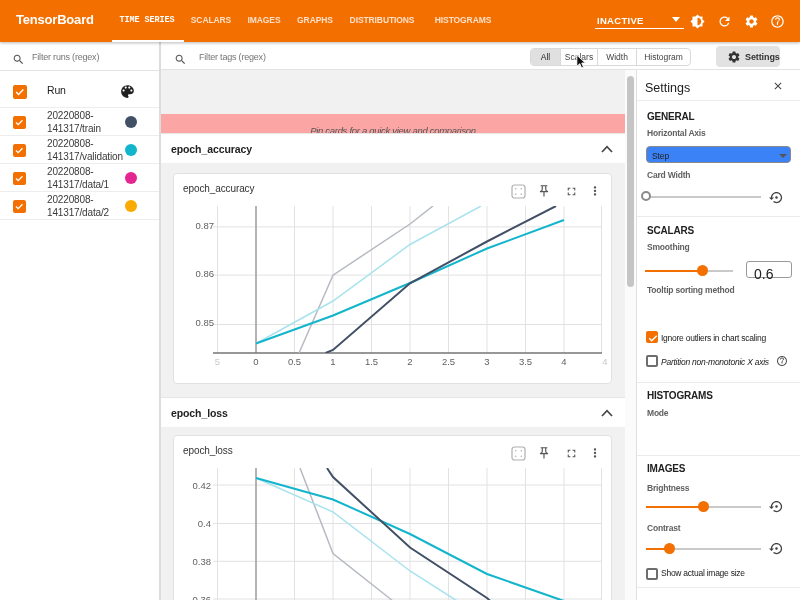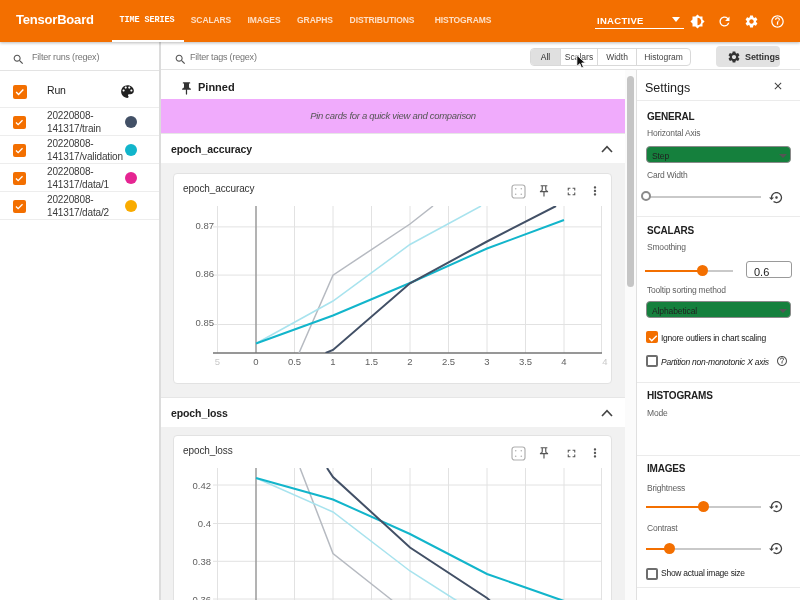--- a/index.html
+++ b/index.html
@@ -19,61 +19,61 @@
 #sidebar { position:absolute; left:0; top:42px; width:161px; height:558px; background:#fff; border-right:2px solid #dcdcdc; }
 #sb-search { position:absolute; left:0; top:0; width:159px; height:29px; border-bottom:1px solid #e3e3e3; }
 #sb-search .ph { position:absolute; left:32px; top:10px; font-size:9px; letter-spacing:-0.2px; color:#757575; }
 .runrow { position:absolute; left:0; width:159px; border-bottom:1px solid #ededed; }
 .cb { position:absolute; left:13px; width:12.5px; height:12.5px; background:#f36f00; border-radius:2px; }
 .cb svg { position:absolute; left:1px; top:1px; }
 .runtxt { position:absolute; left:47px; font-size:10px; letter-spacing:-0.15px; color:#3a3a3a; line-height:13px; }
 .dot { position:absolute; left:125px; width:12px; height:12px; border-radius:50%; }
 
 #toolbar { position:absolute; left:161px; top:42px; width:639px; height:28px; background:#fff; border-bottom:1px solid #e3e3e3; }
-#toolbar .ph { position:absolute; left:29px; top:10px; font-size:9px; letter-spacing:-0.2px; color:#757575; }
+#toolbar .ph { position:absolute; left:38px; top:10px; font-size:9px; letter-spacing:-0.2px; color:#757575; }
 #toggle { position:absolute; left:369px; top:6px; width:161px; height:18px; border:1px solid #d9d9d9; border-radius:4px; display:flex; overflow:hidden; background:#fff; }
 #toggle .seg { font-size:8.5px; color:#444; display:flex; align-items:center; justify-content:center; border-right:1px solid #d9d9d9; }
 #toggle .seg:last-child { border-right:none; }
 #toggle .sel { background:#e0e0e0; color:#1f1f1f; }
 #settings-btn { position:absolute; left:555px; top:4px; width:64px; height:21px; background:#e2e2e2; border-radius:4px; }
 #settings-btn svg { position:absolute; left:11px; top:3.5px; }
 #settings-btn span { position:absolute; left:29px; top:6px; font-size:9px; font-weight:bold; color:#333; letter-spacing:-0.1px; }
 
 #content { position:absolute; left:161px; top:70px; width:464px; height:530px; background:#f1f1f1; }
 .whiterow { position:absolute; left:0; width:464px; background:#fff; }
 #pinhdr { top:0; height:29px; }
-#pinband { position:absolute; left:0; top:29px; width:464px; height:34px; background:#f0abfc; }
+#pinband { position:absolute; left:0; top:44px; width:464px; height:34px; background:#fca5a5; }
 #pinband div { text-align:center; font-style:italic; font-size:9.5px; letter-spacing:-0.3px; color:#555; margin-top:11px; }
 .sechdr { height:30px; border-top:1px solid #e6e6e6; }
 .sechdr .t { position:absolute; left:10px; top:9px; font-size:10.5px; font-weight:bold; letter-spacing:-0.1px; color:#222; }
 .card { position:absolute; background:#fff; border:1px solid #e2e2e2; border-radius:4px; }
 .cardtitle { position:absolute; left:9px; top:9px; font-size:10px; letter-spacing:-0.1px; color:#333; }
 
 #scrollbar { position:absolute; left:625px; top:70px; width:11px; height:530px; background:#fbfbfb; }
 #scrollthumb { position:absolute; left:2px; top:6px; width:7px; height:211px; background:#c5c5c5; border-radius:3.5px; }
 
 #panel { position:absolute; left:636px; top:70px; width:164px; height:530px; background:#fff; border-left:1px solid #e0e0e0; }
 #panel .hdr { position:absolute; left:8px; font-size:12.5px; color:#212121; }
 #panel .sect { position:absolute; left:10px; font-size:10px; font-weight:bold; letter-spacing:-0.2px; color:#212121; }
-#panel .lbl { position:absolute; left:10px; font-size:8.5px; letter-spacing:-0.2px; color:#616161; }
-#panel .dd { position:absolute; left:9px; width:145px; height:17px; border:1px solid #8a8a8a; border-radius:4px; background:#15803d; }
+#panel .lbl { position:absolute; left:10px; font-size:8.5px; letter-spacing:-0.2px; color:#616161;font-weight:bold; }
+#panel .dd { position:absolute; left:9px; width:145px; height:17px; border:1px solid #8a8a8a; border-radius:4px; background:#3b82f6; }
 #panel .dd span { position:absolute; left:5px; top:4px; font-size:8.5px; letter-spacing:-0.1px; color:#212121; }
 .caret-d { position:absolute; width:0; height:0; border-left:4px solid transparent; border-right:4px solid transparent; border-top:4.5px solid #555; }
 .divider { position:absolute; left:0; width:164px; height:1px; background:#ebebeb; }
 .track { position:absolute; height:2px; background:#c9c9c9; }
 .track-on { position:absolute; height:2px; background:#f36f00; }
 .knob { position:absolute; width:11px; height:11px; border-radius:50%; background:#f36f00; }
 .knob.empty { background:#fff; border:2px solid #8a8a8a; width:10px; height:10px; }
 .pcb { position:absolute; width:12px; height:12px; border-radius:2px; }
 .pcb.on { background:#f36f00; }
 .pcb.off { border:2px solid #6e6e6e; background:#fff; width:12px; height:12px; }
 #panel .cblbl { position:absolute; left:24px; font-size:8.5px; color:#212121; white-space:nowrap; letter-spacing:-0.25px; }
 .reset { position:absolute; left:132px; }
 #numbox { position:absolute; left:109px; width:46px; height:17px; border:1px solid #9a9a9a; border-radius:3px; }
-#numbox span { position:absolute; left:7px; top:4px; font-size:11px; color:#212121; }
+#numbox span { position:absolute; left:7px; top:4px; font-size:14px; color:#212121; }
 </style>
 </head>
 <body>
 
 <div id="topbar">
   <div id="logo">TensorBoard</div>
   <div class="tab active" style="left:147px;">TIME SERIES</div>
   <div class="tab" style="left:211px;">SCALARS</div>
   <div class="tab" style="left:264px;">IMAGES</div>
   <div class="tab" style="left:315px;">GRAPHS</div>
@@ -169,26 +169,20 @@
         <path fill="#333" d="M19.14 12.94c.04-.3.06-.61.06-.94 0-.32-.02-.64-.07-.94l2.03-1.58a.49.49 0 0 0 .12-.61l-1.92-3.32a.488.488 0 0 0-.59-.22l-2.39.96c-.5-.38-1.03-.7-1.62-.94l-.36-2.54a.484.484 0 0 0-.48-.41h-3.84c-.24 0-.43.17-.47.41l-.36 2.54c-.59.24-1.13.57-1.62.94l-2.39-.96c-.22-.08-.47 0-.59.22L2.74 8.87c-.12.21-.08.47.12.61l2.03 1.58c-.05.3-.09.63-.09.94s.02.64.07.94l-2.03 1.58a.49.49 0 0 0-.12.61l1.92 3.32c.12.22.37.29.59.22l2.39-.96c.5.38 1.03.7 1.62.94l.36 2.54c.05.24.24.41.48.41h3.84c.24 0 .44-.17.47-.41l.36-2.54c.59-.24 1.13-.56 1.62-.94l2.39.96c.22.08.47 0 .59-.22l1.92-3.32c.12-.22.07-.47-.12-.61l-2.01-1.58zM12 15.6c-1.98 0-3.6-1.62-3.6-3.6s1.62-3.6 3.6-3.6 3.6 1.62 3.6 3.6-1.62 3.6-3.6 3.6z"></path>
       </svg>
     <span>Settings</span>
   </div>
   <svg style="position:absolute;left:415px;top:12px;" width="12" height="16" viewBox="0 0 14 18">
       <path fill="#111" stroke="#fff" stroke-width="1" d="M1 1v13l3.5-3 2 5 2.2-1-2-4.8H11z"></path>
     </svg>
 </div>
 
 <div id="content">
-  <div class="whiterow" id="pinhdr">
-    <svg style="position:absolute;left:18px;top:11px;" width="15" height="15" viewBox="0 0 24 24">
-        <path fill="#333" d="M16 9V4h1c.55 0 1-.45 1-1s-.45-1-1-1H7c-.55 0-1 .45-1 1s.45 1 1 1h1v5c0 1.66-1.34 3-3 3v2h5.97v7l1 1 1-1v-7H19v-2c-1.66 0-3-1.34-3-3z"></path>
-      </svg>
-    <span style="position:absolute;left:37px;top:11px;font-size:11px;font-weight:bold;color:#222;">Pinned</span>
-  </div>
   <div id="pinband">
       <div>Pin cards for a quick view and comparison</div>
     </div>
   <div class="whiterow sechdr" style="top:63px;">
       <span class="t">epoch_accuracy</span>
     <svg style="position:absolute;left:440px;top:11px;" width="12" height="8" viewBox="0 0 12 8">
         <path fill="none" stroke="#444" stroke-width="1.6" d="M1 7l5-5.4L11 7"></path>
       </svg>
   </div>
   <div class="card" id="card1" style="left:12px; top:103px; width:439px; height:211px;">
@@ -342,24 +336,20 @@
   <div class="divider" style="top:146px;"></div>
   <div class="sect" style="top:155px;">SCALARS</div>
   <div class="lbl" style="top:172px;">Smoothing</div>
   <div class="track-on" style="left:8px; top:200px; width:58px;"></div>
   <div class="track" style="left:66px; top:200px; width:30px;"></div>
   <div class="knob" style="left:60px; top:195px;"></div>
   <div id="numbox" style="top:191px;">
       <span>0.6</span>
     </div>
   <div class="lbl" style="top:215px;">Tooltip sorting method</div>
-  <div class="dd" style="top:231px;">
-      <span>Alphabetical</span>
-      <div class="caret-d" style="left:132px; top:7px;"></div>
-    </div>
   <div class="pcb on" style="left:9px; top:261px;">
       <svg width="12" height="12" viewBox="0 0 24 24" style="position:absolute;left:1px;top:1px;">
         <path fill="none" stroke="#fff" stroke-width="3" d="M4.5 12.5l5 5 10-10"></path>
       </svg>
     </div>
   <div class="cblbl" style="top:263px;">Ignore outliers in chart scaling</div>
   <div class="pcb off" style="left:9px; top:285px;"></div>
   <div class="cblbl" style="top:287px;font-style:italic;">Partition non-monotonic X axis</div>
   <svg style="position:absolute;left:139px;top:285px;" width="12" height="12" viewBox="0 0 24 24">
       <path fill="#555" d="M12 2C6.48 2 2 6.48 2 12s4.48 10 10 10 10-4.48 10-10S17.52 2 12 2zm0 18c-4.41 0-8-3.59-8-8s3.59-8 8-8 8 3.59 8 8-3.59 8-8 8zm1-3h-2v-2h2v2zm2.07-7.75l-.9.92C13.45 12.9 13 13.5 13 15h-2v-.5c0-1.1.45-2.1 1.17-2.83l1.24-1.26c.37-.36.59-.86.59-1.41 0-1.1-.9-2-2-2s-2 .9-2 2H8c0-2.21 1.79-4 4-4s4 1.79 4 4c0 .88-.36 1.68-.93 2.25z"></path>

